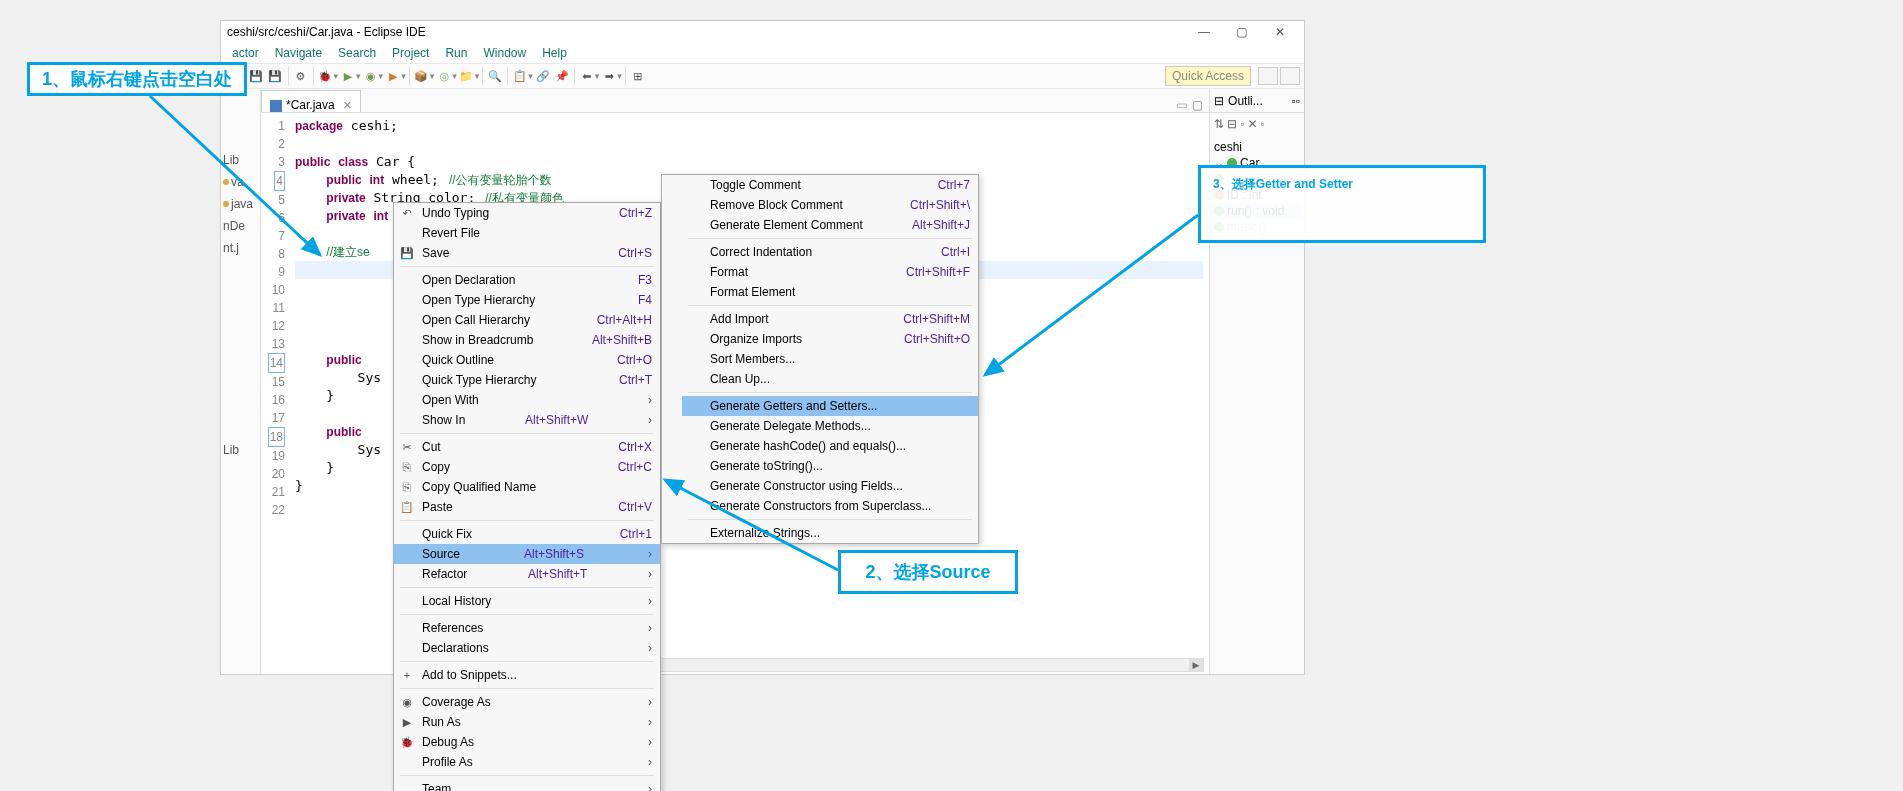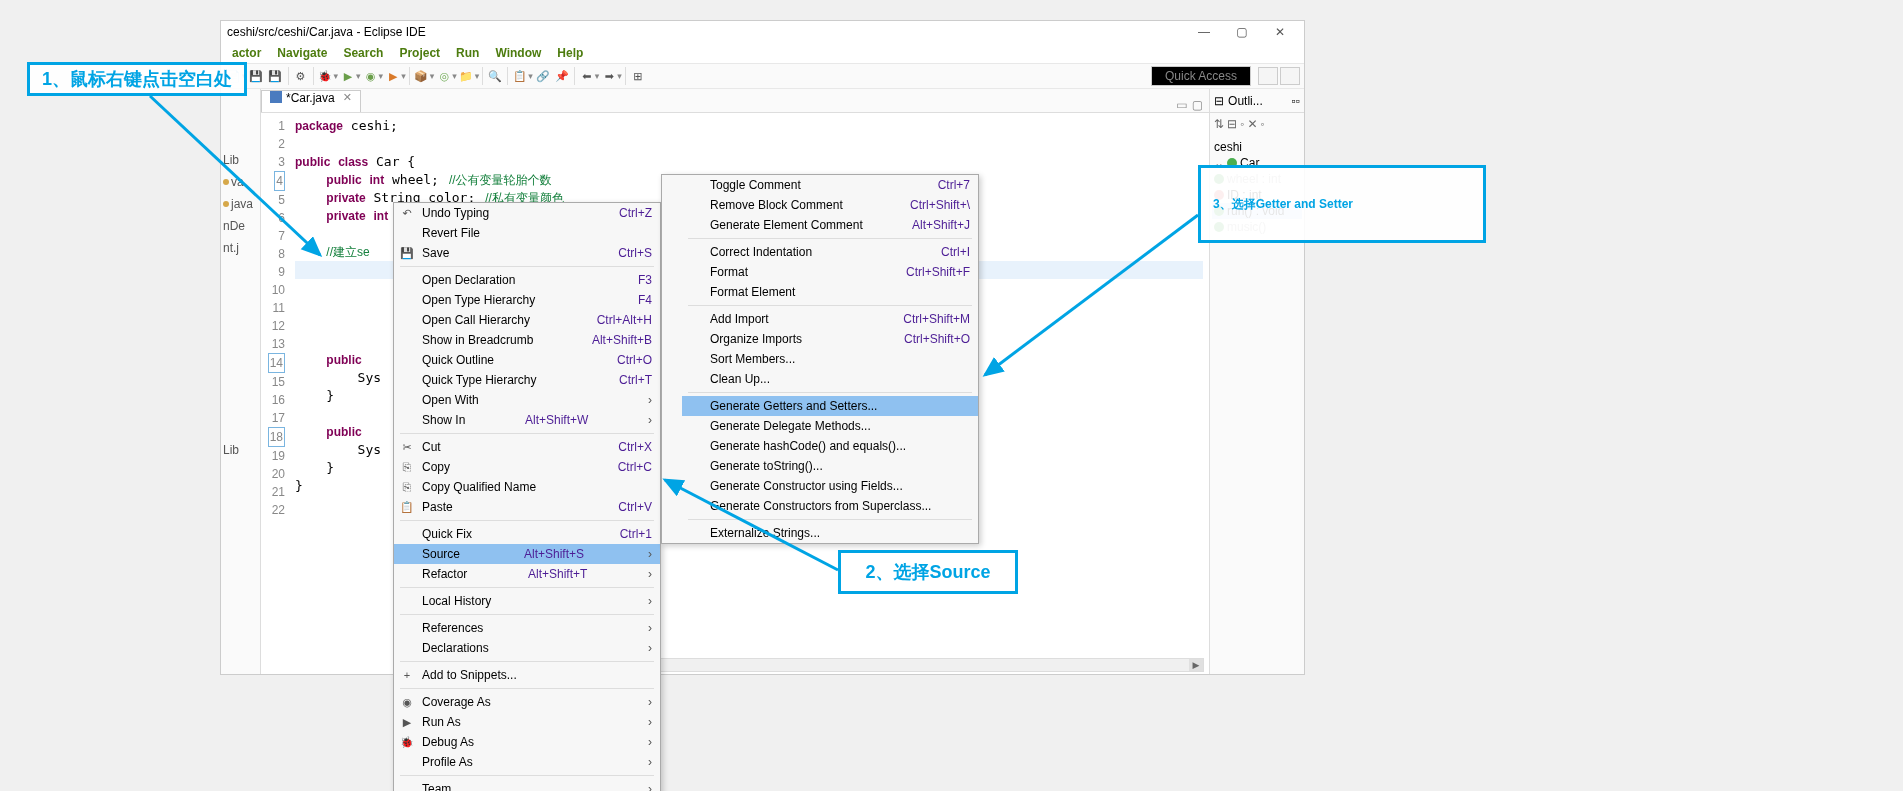--- a/index.html
+++ b/index.html
@@ -3,35 +3,35 @@
 <meta charset="utf-8">
 <style>
 *{margin:0;padding:0;box-sizing:border-box;font-family:"Segoe UI",Tahoma,sans-serif;font-size:12px;}
 body{background:#f0f0f0;width:1903px;height:791px;position:relative;overflow:hidden;}
 .window{position:absolute;left:220px;top:20px;width:1085px;height:655px;background:#fff;border:1px solid #ccc;}
 .titlebar{height:22px;display:flex;align-items:center;padding:0 6px;background:#fff;}
 .titlebar-text{flex:1;}
 .win-btns{display:flex;gap:2px;}
 .win-btn{width:36px;height:20px;display:flex;align-items:center;justify-content:center;color:#555;}
 .menubar{height:20px;display:flex;align-items:center;padding:0 4px;gap:2px;}
-.menu-item{padding:2px 7px;color:#4d7c0f;font-weight:bold;}
+.menu-item{padding:2px 7px;color:#0f766e;}
 .toolbar{height:26px;display:flex;align-items:center;padding:0 4px;gap:1px;border-top:1px solid #e8e8e8;border-bottom:1px solid #e8e8e8;background:#fafafa;}
 .tb-icon{width:18px;height:18px;display:inline-flex;align-items:center;justify-content:center;font-size:11px;color:#555;}
 .tb-sep{width:1px;height:18px;background:#ddd;margin:0 2px;}
 .tb-drop{color:#888;font-size:9px;margin-left:-2px;}
-.quick-access{margin-left:auto;border:1px solid #ccc;padding:2px 13px;color:#888;background:#000000;}
+.quick-access{margin-left:auto;border:1px solid #ccc;padding:2px 6px;color:#888;background:#fef9c3;}
 .persp{display:flex;gap:2px;margin-left:6px;}
 .persp-btn{width:20px;height:18px;border:1px solid #ccc;background:#f5f5f5;}
 .workarea{display:flex;height:calc(100% - 68px);}
 .left-panel{width:40px;background:#fafafa;border-right:1px solid #ddd;padding-top:60px;font-size:10px;}
 .left-item{padding:4px 2px;color:#555;display:flex;align-items:center;gap:2px;}
 .left-item .dot{width:6px;height:6px;border-radius:50%;background:#d6a84a;}
 .editor-area{flex:1;display:flex;flex-direction:column;background:#fff;}
 .tab-row{height:24px;display:flex;align-items:flex-end;background:#fafafa;border-bottom:1px solid #ddd;}
-.tab{height:22px;display:flex;align-items:flex-start;padding:0 8px;background:#fff;border:1px solid #ccc;border-bottom:none;gap:4px;}
+.tab{height:22px;display:flex;align-items:flex-end;padding:0 8px;background:#fff;border:1px solid #ccc;border-bottom:none;gap:4px;}
 .tab-icon{width:12px;height:12px;background:#4a7bbf;}
 .tab-close{color:#888;font-size:11px;margin-left:4px;}
 .tab-row-right{margin-left:auto;display:flex;gap:4px;padding-right:6px;color:#888;}
 .code-pane{flex:1;display:flex;overflow:hidden;position:relative;}
 .gutter{width:28px;background:#fff;text-align:right;padding:4px 4px;color:#888;font-family:Consolas,monospace;font-size:13px;line-height:18px;}
 .gutter .boxed{border:1px solid #7ab5e0;padding:0 1px;display:inline-block;}
 .code{flex:1;font-family:Consolas,monospace;font-size:13px;line-height:18px;padding:4px 6px;white-space:pre;position:relative;}
 .kw{color:#7f0055;font-weight:bold;}
 .com{color:#15803d;}
 .outline{width:95px;background:#fafafa;border-left:1px solid #ddd;}
@@ -445,21 +445,21 @@
     </div>
     <div class="ctx-sep"></div>
     <div class="ctx-item">
       <span>Externalize Strings...</span>
     </div>
   </div>
 
 <div class="annotation ann1">1、鼠标右键点击空白处</div>
 <div class="annotation ann2">2、选择Source</div>
 <div class="annotation ann3">
-  <span style="position:absolute;left:12px;top:28px">3、选择Getter and Setter</span>
+  <span style="position:absolute;left:12px;top:8px">3、选择Getter and Setter</span>
 </div>
 
 <svg class="connector">
   <defs>
     <marker id="arrowhead" markerWidth="8" markerHeight="8" refX="6" refY="3" orient="auto">
       <polygon points="0 0, 7 3, 0 6" fill="#00a4e4"></polygon>
     </marker>
   </defs>
   <line x1="150" y1="96" x2="320" y2="255" stroke="#00a4e4" stroke-width="3" marker-end="url(#arrowhead)"></line>
   <line x1="838" y1="570" x2="665" y2="480" stroke="#00a4e4" stroke-width="3" marker-end="url(#arrowhead)"></line>

